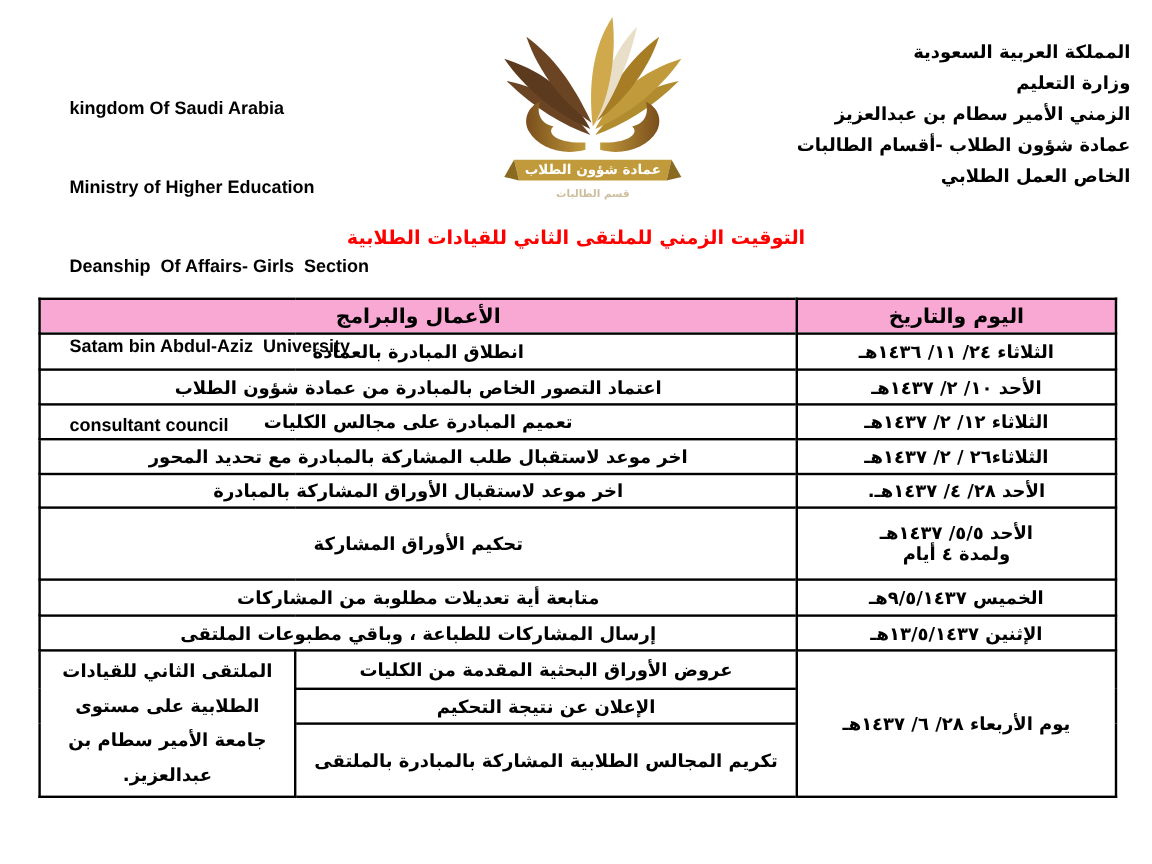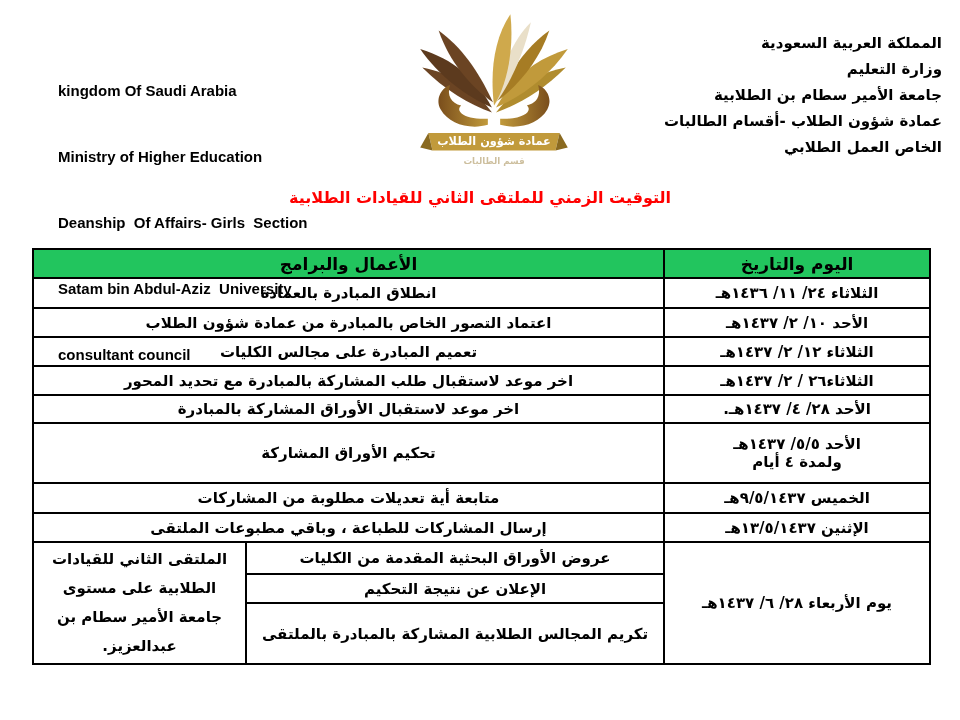--- a/index.html
+++ b/index.html
@@ -28,21 +28,21 @@
   
   .table-wrap{position:absolute;left:32px;top:248px;}
   table.schedule{
     border-collapse:collapse;table-layout:fixed;direction:rtl;width:897px;
     font-family:"DejaVu Sans", sans-serif;
   }
   table.schedule td, table.schedule th{
     border:2px solid #000;text-align:center;vertical-align:middle;
     font-weight:bold;font-size:15px;padding:1px 6px;overflow:hidden;
   }
-  table.schedule th{background:#22c55e;font-size:17px;}
+  table.schedule th{background:#f9a8d4;font-size:17px;}
   td.date-cell{font-size:14px;}
   tr.h29{height:29px;} tr.h30{height:30px;} tr.h28{height:28px;}
   tr.h60{height:60px;} tr.h32{height:32px;} tr.h61{height:61px;}
   td.final-date{vertical-align:top;padding-top:28px;}
   td.forum-cell{vertical-align:top;padding-top:3px;font-size:15px;line-height:1.95;}
   td.top-align{vertical-align:top;padding-top:4px;margin-top:28px;}
 </style>
 </head>
 <body>
 
@@ -85,21 +85,21 @@
     <polygon points="16,122 20,139 8,136" fill="#8a6a20"></polygon>
     <polygon points="144,122 140,139 152,136" fill="#8a6a20"></polygon>
     <text x="80" y="134" text-anchor="middle" font-size="11" font-weight="bold" fill="#ffffff" font-family="DejaVu Sans, sans-serif" direction="rtl">عمادة شؤون الطلاب</text>
     <text x="80" y="152" text-anchor="middle" font-size="8.5" font-weight="bold" fill="#cdbf9e" font-family="DejaVu Sans, sans-serif" direction="rtl">قسم الطالبات</text>
   </svg>
 </div>
 
 <div class="arabic-block">
   <div>المملكة العربية السعودية</div>
   <div>وزارة التعليم</div>
-  <div>جامعة الأمير سطام بن الطلابية</div>
+  <div>الزمني الأمير سطام بن عبدالعزيز</div>
   <div>عمادة شؤون الطلاب -أقسام الطالبات</div>
   <div>الخاص العمل الطلابي</div>
 </div>
 
 <div class="main-title">التوقيت الزمني للملتقى الثاني للقيادات الطلابية</div>
 
 <div class="table-wrap">
   <table class="schedule">
     <colgroup>
       <col style="width:266px">

